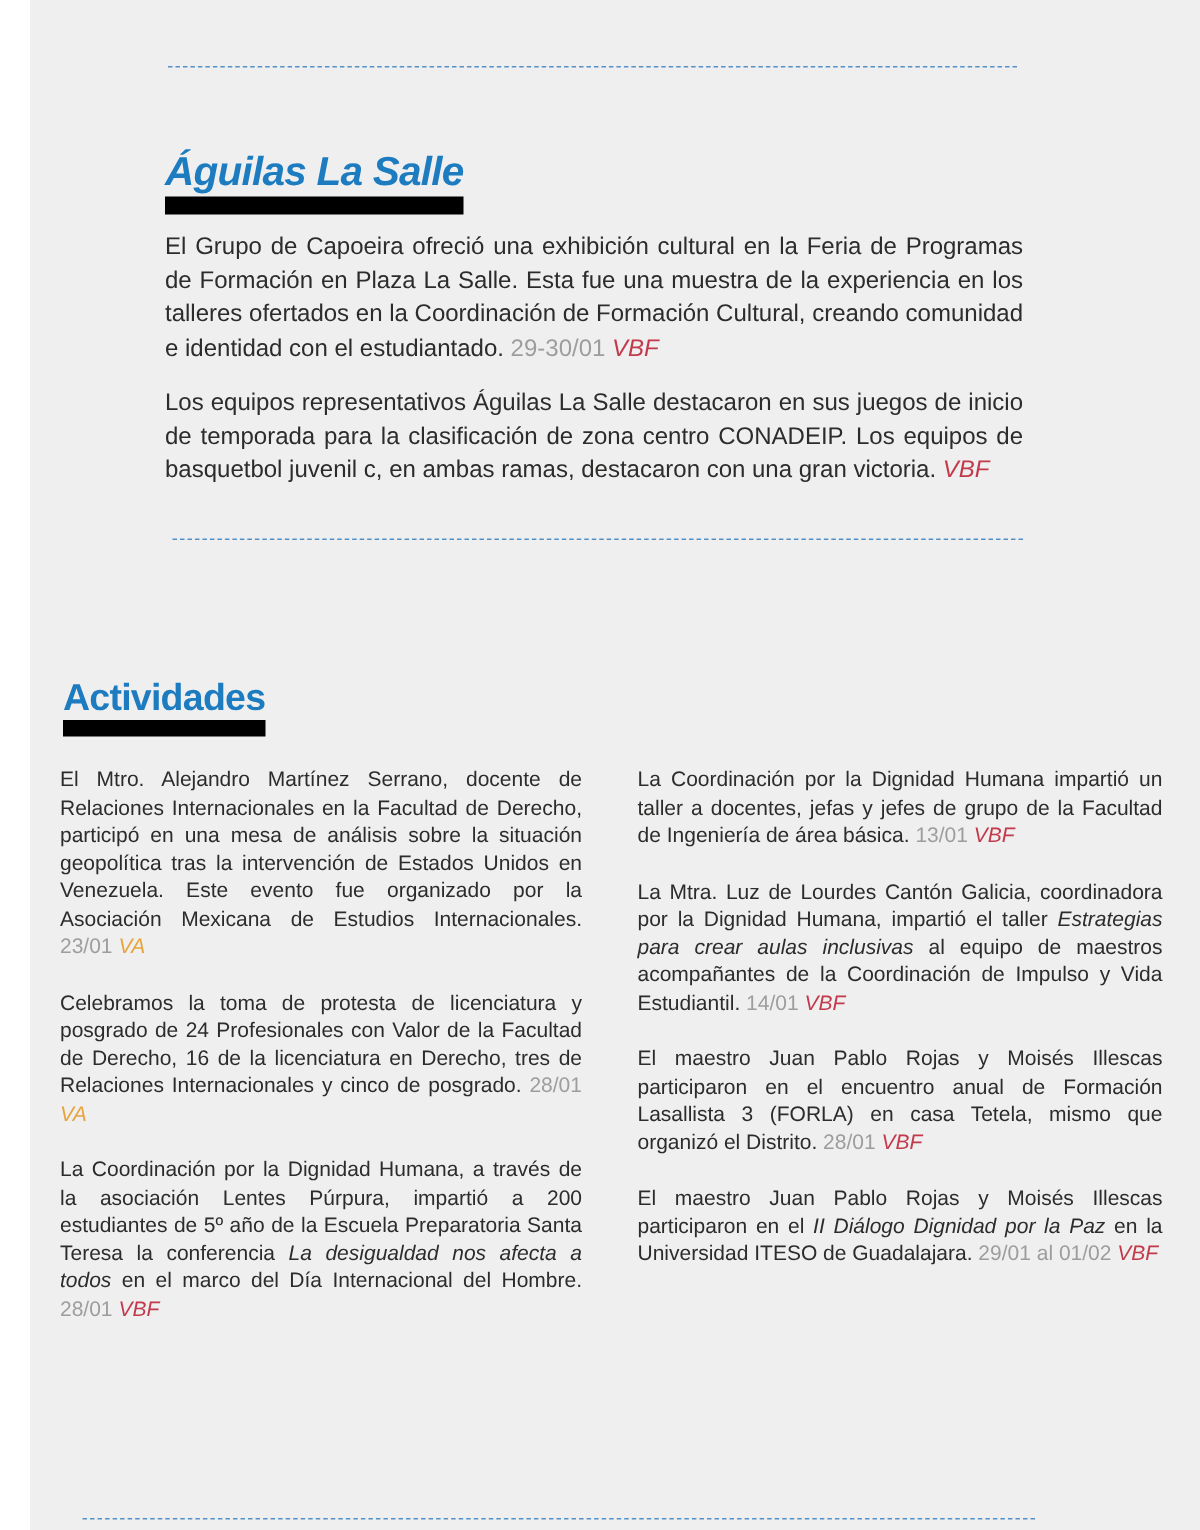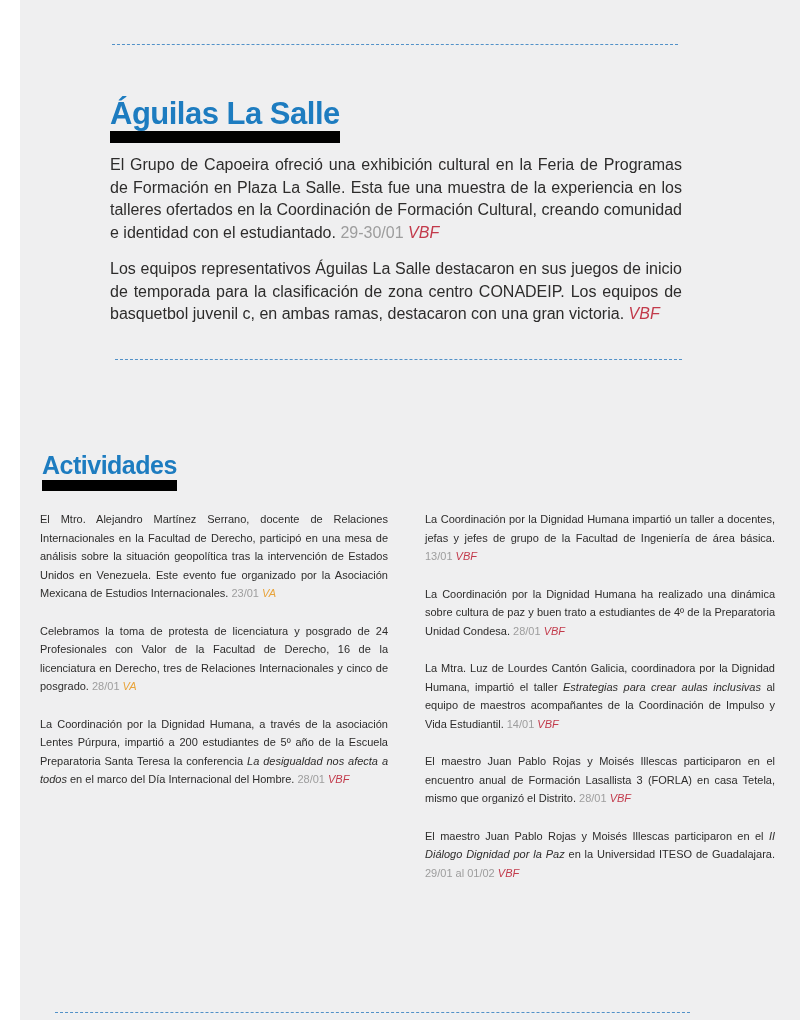--- a/index.html
+++ b/index.html
@@ -17,34 +17,34 @@
   .canvas{position:relative;width:800px;height:1020px;background:#ffffff;overflow:hidden;}
   .page{position:absolute;left:20px;top:0;width:780px;height:1020px;background:var(--pagebg);}
   .divider{position:absolute;height:0;border-top:1px dashed var(--dash);}
   #divider-1{left:112px;top:44px;width:566px;}
   #divider-2{left:115px;top:359px;width:567px;}
   #divider-3{left:55px;top:1012px;width:635px;}
   .section-head{display:inline-block;}
   .head-text{display:block;font-weight:bold;color:var(--accent);letter-spacing:-0.5px;}
   .head-bar{height:12px;background:var(--bar);margin-top:2px;}
   #sec-top{position:absolute;left:110px;top:99px;width:572px;}
-  #sec-top .head-text{font-size:31px;line-height:30px;}
+  #sec-top .head-text{font-size:27px;line-height:30px;font-style:italic;}
   #sec-top .paras{margin-top:11px;}
   #sec-top .para{font-size:16px;line-height:22.5px;margin:0 0 14px 0;}
   #act-head{position:absolute;left:42px;top:420px;}
   #act-head .head-text{font-size:25px;line-height:26px;}
   #act-head .head-bar{height:11px;}
   #act-head .section-head{display:block;}
   #act-head .section-head > span{display:inline-block;margin-top:32px;}
   #act-head .line2{margin-top:8px;}
   .col{position:absolute;top:510px;}
   #col-left{left:40px;width:348px;}
   #col-right{left:425px;width:350px;}
   .para{color:var(--text);text-align:justify;hyphens:auto;-webkit-hyphens:auto;}
-  .col .para{font-size:11px;line-height:18.5px;margin:0 0 19px 0;}
+  .col .para{font-size:14px;line-height:18.5px;margin:0 0 19px 0;}
   .it{font-style:italic;}
   .date{color:var(--date-gray);}
   .tag{font-style:italic;}
   .tag.red{color:var(--tag-red);}
   .tag.orange{color:var(--tag-orange);}
 </style>
 </head>
 <body>
 
 <div class="canvas">
@@ -79,20 +79,19 @@
     </div>
   </div>
 
   <div class="col" id="col-left">
       <p class="para"><span>El Mtro. Alejandro Martínez Serrano, docente de Relaciones Internacionales en la Facultad de Derecho, participó en una mesa de análisis sobre la situación geopolítica tras la intervención de Estados Unidos en Venezuela. Este evento fue organizado por la Asociación Mexicana de Estudios Internacionales.</span> <span class="date">23/01</span> <span class="tag orange">VA</span></p>
       <p class="para"><span>Celebramos la toma de protesta de licenciatura y posgrado de 24 Profesionales con Valor de la Facultad de Derecho, 16 de la licenciatura en Derecho, tres de Relaciones Internacionales y cinco de posgrado.</span> <span class="date">28/01</span> <span class="tag orange">VA</span></p>
       <p class="para"><span>La Coordinación por la Dignidad Humana, a través de la asociación Lentes Púrpura, impartió a 200 estudiantes de 5º año de la Escuela Preparatoria Santa Teresa la conferencia </span><span class="it">La desigualdad nos afecta a todos</span><span> en el marco del Día Internacional del Hombre.</span> <span class="date">28/01</span> <span class="tag red">VBF</span></p>
     </div>
   <div class="col" id="col-right">
       <p class="para"><span>La Coordinación por la Dignidad Humana impartió un taller a docentes, jefas y jefes de grupo de la Facultad de Ingeniería de área básica.</span> <span class="date">13/01</span> <span class="tag red">VBF</span></p>
-      <p class="para"><span>La Coordinación por la Dignidad Humana ha realizado una dinámica sobre cultura de paz y buen trato a estudiantes de 4º de la Preparatoria Unidad Condesa.</span> <span class="date">28/01</span> <span class="tag red">VBF</span></p>
       <p class="para"><span>La Mtra. Luz de Lourdes Cantón Galicia, coordinadora por la Dignidad Humana, impartió el taller </span><span class="it">Estrategias para crear aulas inclusivas</span><span> al equipo de maestros acompañantes de la Coordinación de Impulso y Vida Estudiantil.</span> <span class="date">14/01</span> <span class="tag red">VBF</span></p>
       <p class="para"><span>El maestro Juan Pablo Rojas y Moisés Illescas participaron en el encuentro anual de Formación Lasallista 3 (FORLA) en casa Tetela, mismo que organizó el Distrito.</span> <span class="date">28/01</span> <span class="tag red">VBF</span></p>
       <p class="para"><span>El maestro Juan Pablo Rojas y Moisés Illescas participaron en el </span><span class="it">II Diálogo Dignidad por la Paz</span><span> en la Universidad ITESO de Guadalajara.</span> <span class="date">29/01 al 01/02</span> <span class="tag red">VBF</span></p>
     </div>
 
   <div class="divider" id="divider-3"></div>
 </div>
 
 </body></html>

